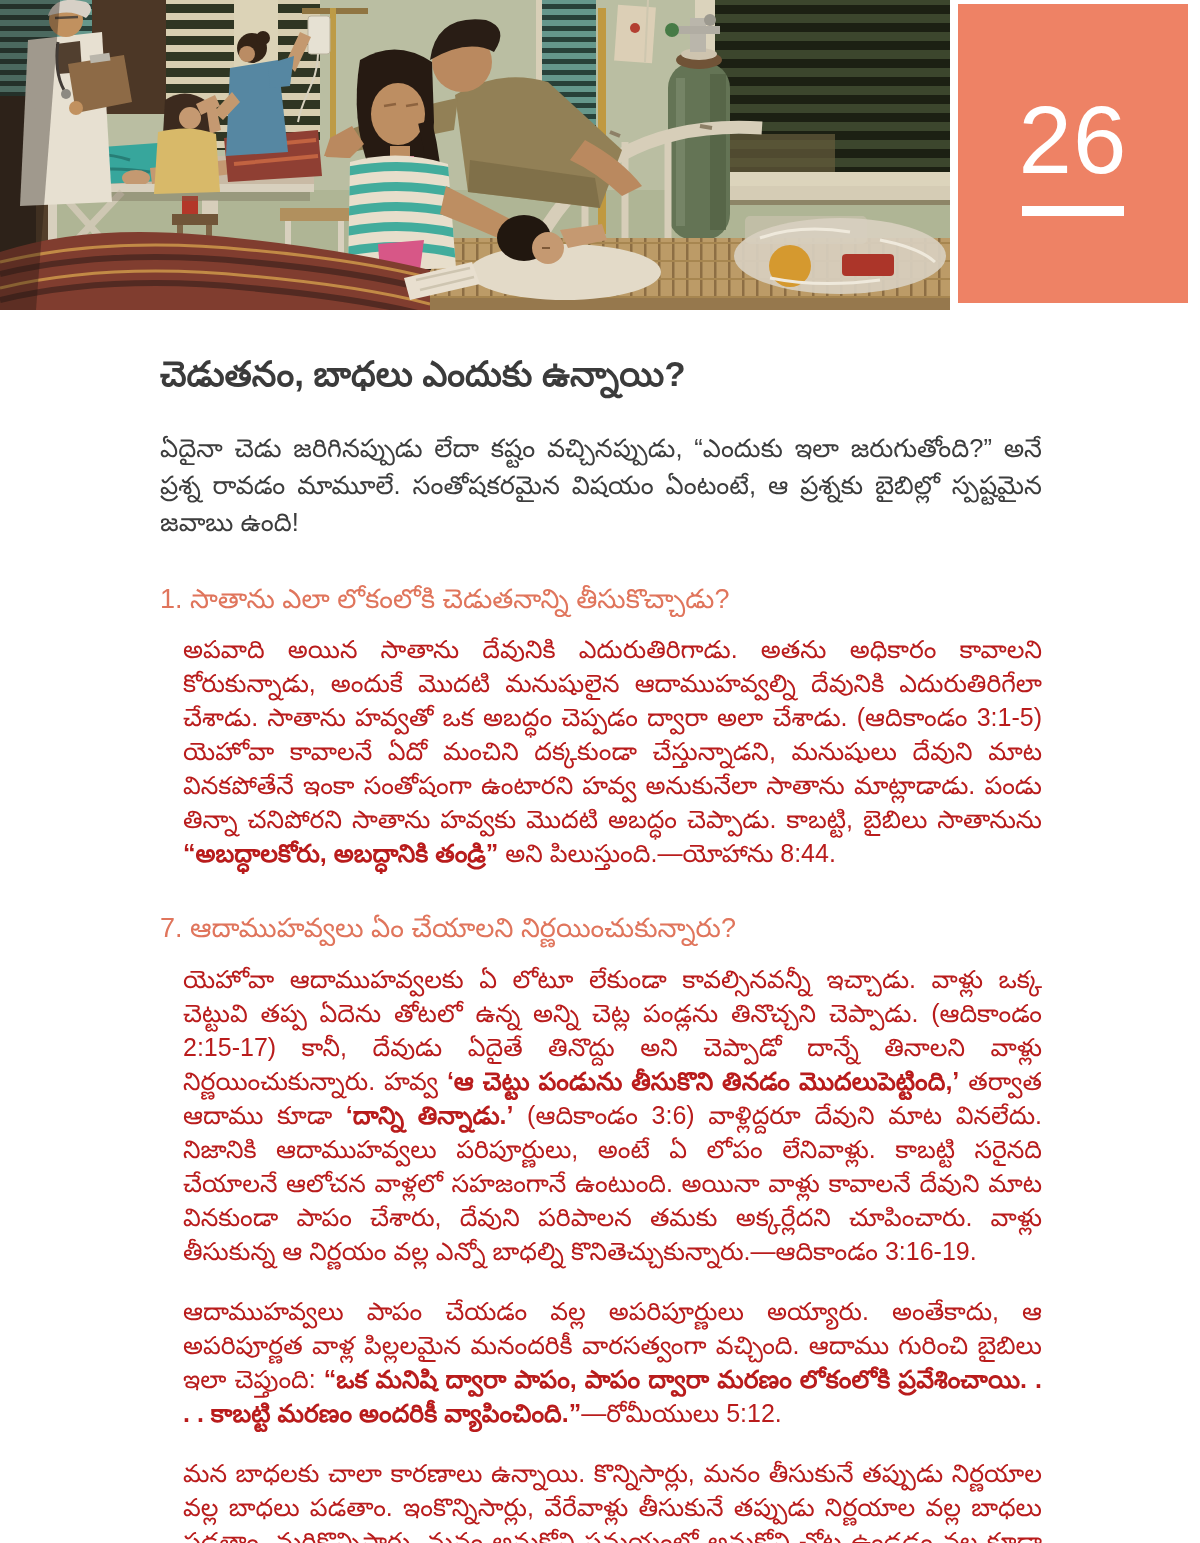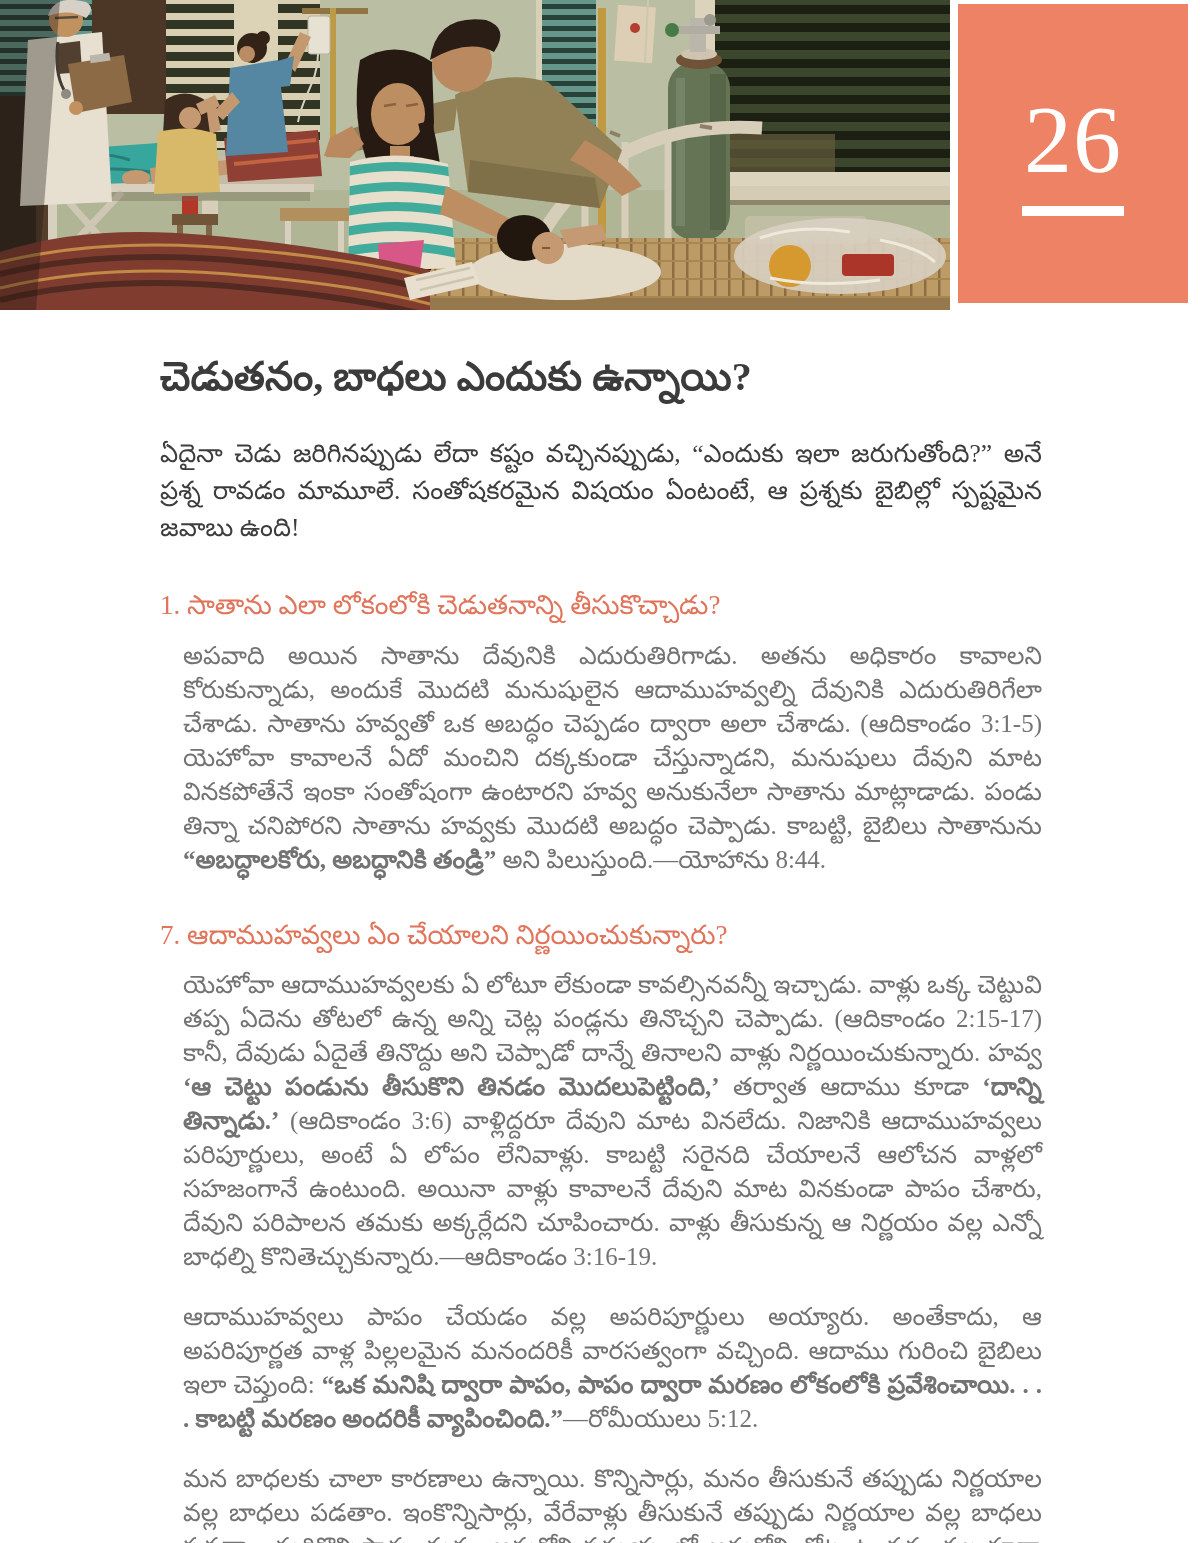--- a/index.html
+++ b/index.html
@@ -1,41 +1,41 @@
 <!DOCTYPE html>
 <html lang="te"><head>
 <meta charset="utf-8">
 <style>
   html,body{margin:0;padding:0;background:#ffffff;}
   .page{
     position:relative;width:1200px;height:1543px;background:#ffffff;
-    font-family:Liberation Serif, serif;color:#3d3d3d;overflow:hidden;
+    font-family:Liberation Sans, sans-serif;color:#3d3d3d;overflow:hidden;
   }
   .hero{position:absolute;left:0;top:0;width:1200px;height:312px;}
   .hero svg{position:absolute;left:0;top:0;display:block;}
   .chapter-box{
     position:absolute;left:958px;top:4px;width:230px;height:299px;
     background:#EE8265;display:flex;flex-direction:column;align-items:center;justify-content:center;
   }
   .chapter-number{
     color:#ffffff;font-size:96px;line-height:1;font-weight:400;letter-spacing:1px;
   }
   .chapter-underline{width:102px;height:10px;background:#ffffff;margin-top:18px;}
   .content{position:absolute;left:160px;top:352px;width:882px;}
   .title{
-    font-size:40px;line-height:1.25;font-weight:600;color:#3b3b3b;margin:0 0 34px 0;
+    font-size:35px;line-height:1.25;font-weight:600;color:#3b3b3b;margin:0 0 34px 0;
   }
   .intro{
     font-size:25.5px;line-height:1.45;text-align:justify;margin:0 0 14px 0;color:#3d3d3d;
   }
   .section-heading{
     font-size:27px;line-height:1.25;font-weight:400;color:#E0755C;margin:42px 0 16px 0;
   }
   .body-p{
-    font-size:25px;line-height:1.36;text-align:justify;margin:0 0 26px 23px;color:#737373;
+    font-size:25px;line-height:1.36;text-align:justify;margin:0 0 26px 23px;color:#b91c1c;
   }
   .b{font-weight:700;}
 </style>
 </head>
 <body>
 
 <div class="page">
 
   <div class="hero">
 

